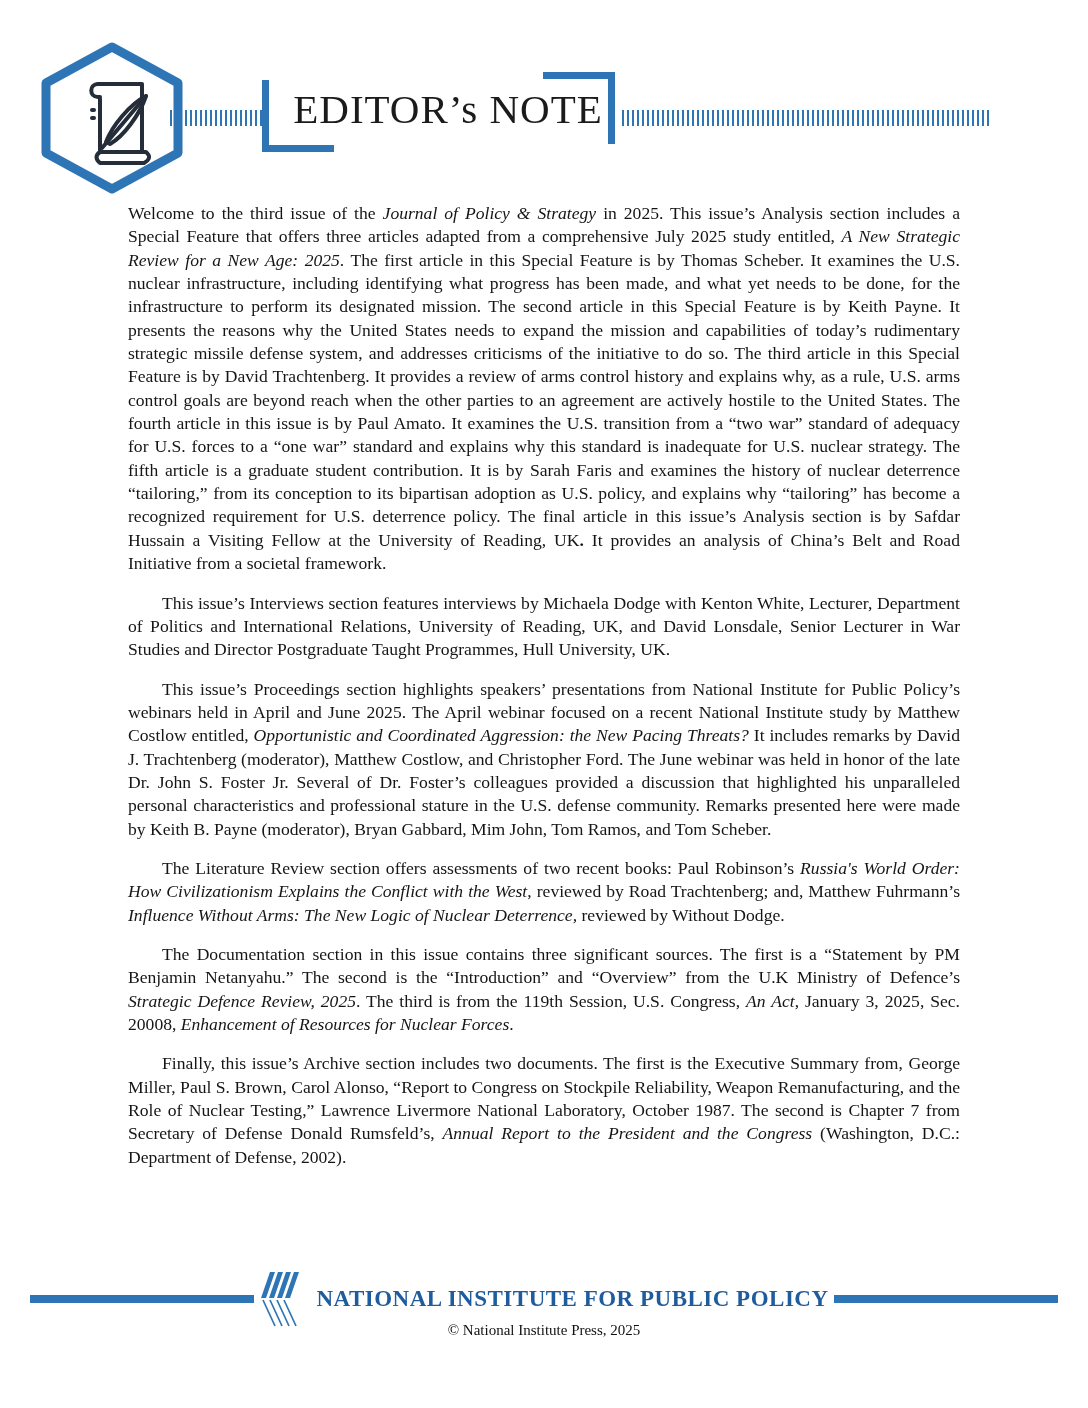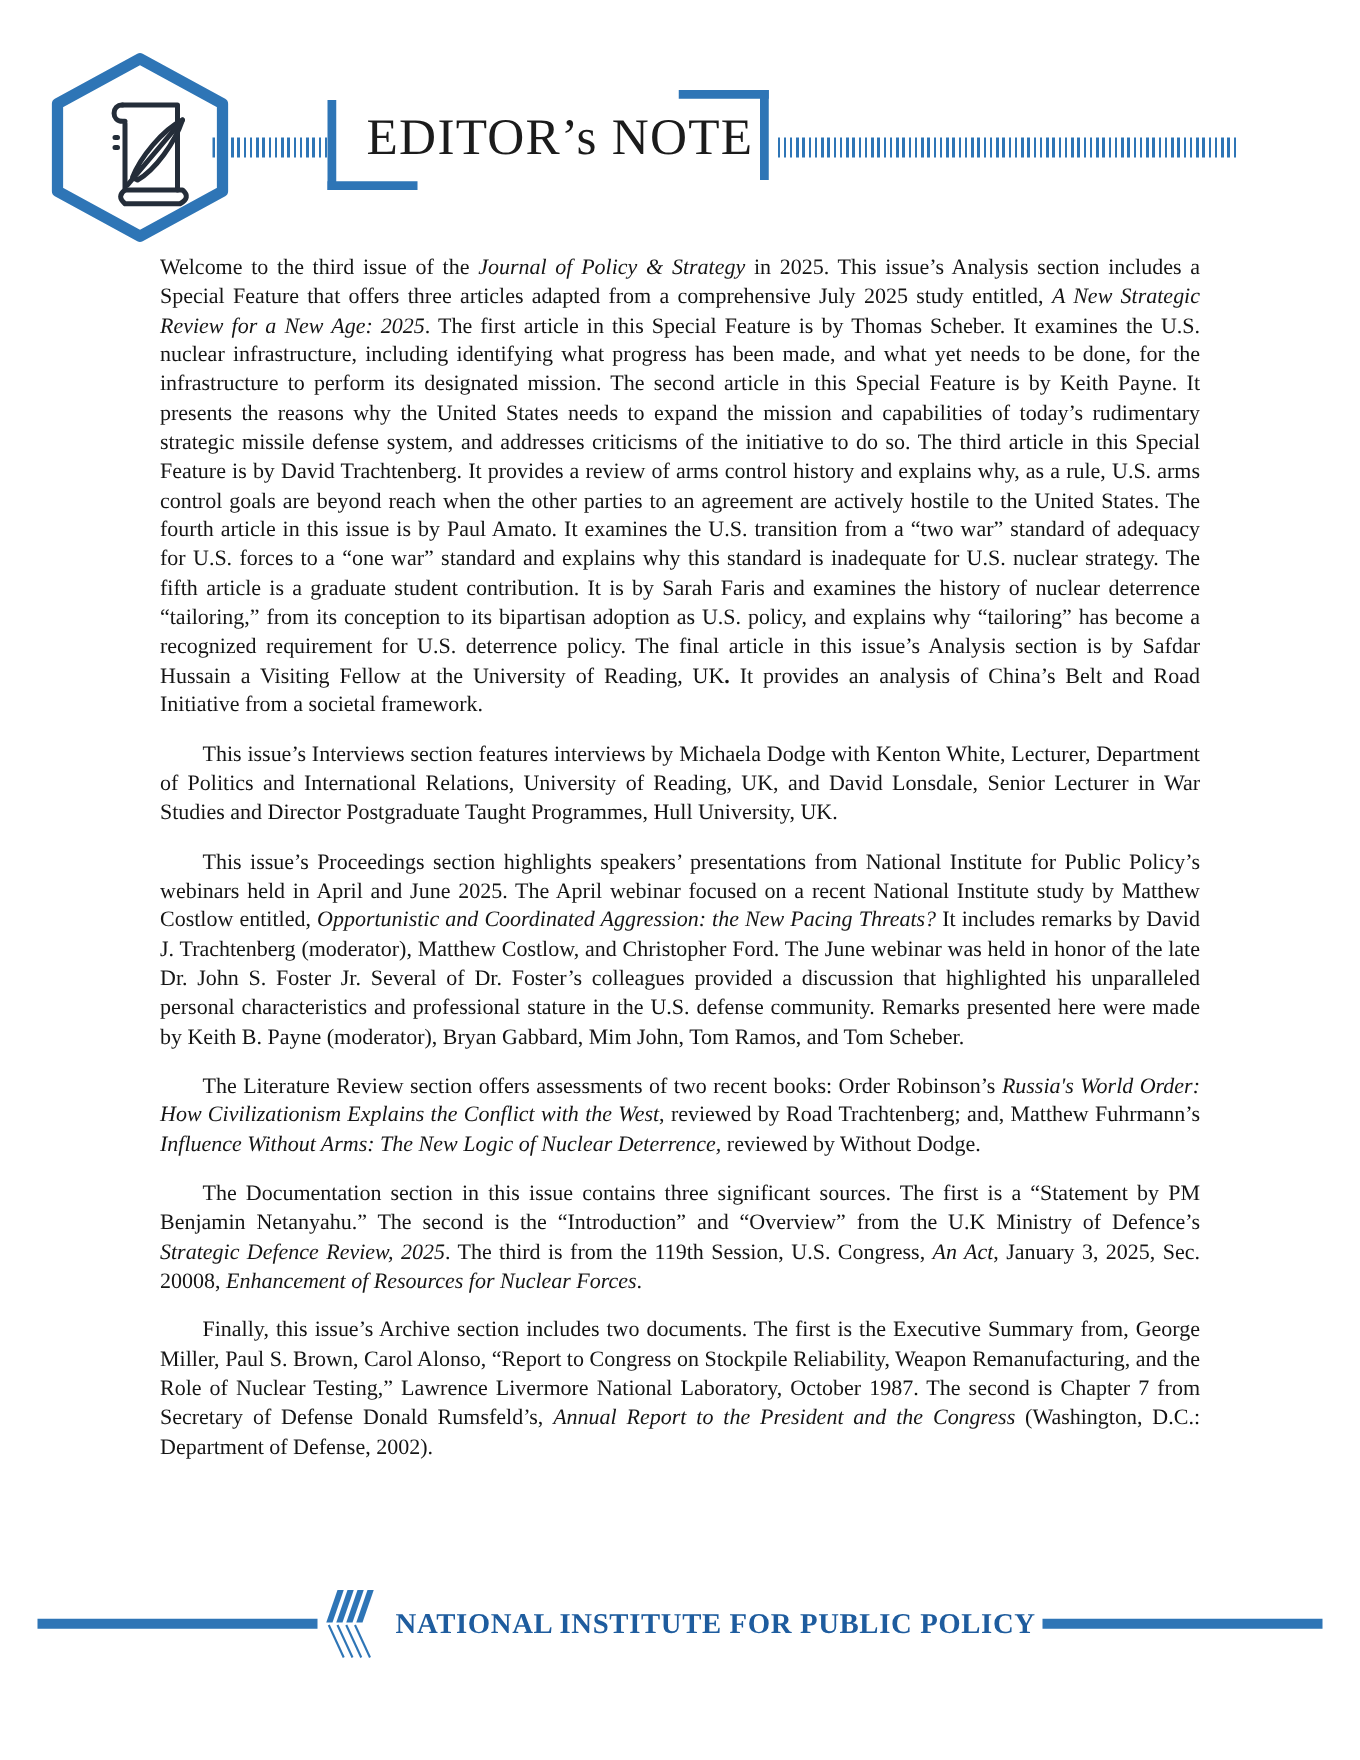--- a/index.html
+++ b/index.html
@@ -84,21 +84,21 @@
     <div class="bseg brt"></div>
     <div class="bseg brv"></div>
 
     <div class="dotted r"></div>
   </div>
 
   <main class="content">
     <p><span>Welcome to the third issue of the </span><i>Journal of Policy &amp; Strategy</i><span> in 2025. This issue’s Analysis section includes a Special Feature that offers three articles adapted from a comprehensive July 2025 study entitled, </span><i>A New Strategic Review for a New Age:  2025</i><span>.  The first article in this Special Feature is by Thomas Scheber.  It examines the U.S. nuclear infrastructure, including identifying what progress has been made, and what yet needs to be done, for the infrastructure to perform its designated mission.  The second article in this Special Feature is by Keith Payne.  It presents the reasons why the United States needs to expand the mission and capabilities of today’s rudimentary strategic missile defense system, and addresses criticisms of the initiative to do so.  The third article in this Special Feature is by David Trachtenberg.  It provides a review of arms control history and explains why, as a rule, U.S. arms control goals are beyond reach when the other parties to an agreement are actively hostile to the United States.  The fourth article in this issue is by Paul Amato.  It examines the U.S. transition from a “two war” standard of adequacy for U.S. forces to a “one war” standard and explains why this standard is inadequate for U.S. nuclear strategy.  The fifth article is a graduate student contribution.  It is by Sarah Faris and examines the history of nuclear deterrence “tailoring,” from its conception to its bipartisan adoption as U.S. policy, and explains why “tailoring” has become a recognized requirement for U.S. deterrence policy.  The final article in this issue’s Analysis section is by Safdar Hussain a Visiting Fellow at the University of Reading, UK</span><span class="b">.</span><span>  It provides an analysis of China’s Belt and Road Initiative from a societal framework.</span></p>
     <p class="ind"><span>This issue’s Interviews section features interviews by Michaela Dodge with Kenton White, Lecturer, Department of Politics and International Relations, University of Reading, UK, and David Lonsdale, Senior Lecturer in War Studies and Director Postgraduate Taught Programmes, Hull University, UK.</span></p>
     <p class="ind"><span>This issue’s Proceedings section highlights speakers’ presentations from National Institute for Public Policy’s webinars held in April and June 2025.  The April webinar focused on a recent National Institute study by Matthew Costlow entitled, </span><i>Opportunistic and Coordinated Aggression:  the New Pacing Threats?</i><span>  It includes remarks by David J. Trachtenberg (moderator), Matthew Costlow, and Christopher Ford.  The June webinar was held in honor of the late Dr. John S. Foster Jr.  Several of Dr. Foster’s colleagues provided a discussion that highlighted his unparalleled personal characteristics and professional stature in the U.S. defense community.  Remarks presented here were made by Keith B. Payne (moderator), Bryan Gabbard, Mim John, Tom Ramos, and Tom Scheber.</span></p>
-    <p class="ind"><span>The Literature Review section offers assessments of two recent books: Order Robinson’s </span><i>Russia's World Order:  How Civilizationism Explains the Conflict with the West</i><span>, reviewed by Road Trachtenberg; and, Matthew Fuhrmann’s </span><i>Influence Without Arms: The New Logic of Nuclear Deterrence,</i><span> reviewed by Without Dodge.</span></p>
+    <p class="ind"><span>The Literature Review section offers assessments of two recent books: Paul Robinson’s </span><i>Russia's World Order:  How Civilizationism Explains the Conflict with the West</i><span>, reviewed by Road Trachtenberg; and, Matthew Fuhrmann’s </span><i>Influence Without Arms: The New Logic of Nuclear Deterrence,</i><span> reviewed by Without Dodge.</span></p>
     <p class="ind"><span>The Documentation section in this issue contains three significant sources.  The first is a “Statement by PM Benjamin Netanyahu.”  The second is the “Introduction” and “Overview” from the U.K Ministry of Defence’s </span><i>Strategic Defence Review, 2025</i><span>.  The third is from the 119th Session, U.S. Congress, </span><i>An Act</i><span>, January 3, 2025, Sec. 20008, </span><i>Enhancement of Resources for Nuclear Forces</i><span>.</span></p>
     <p class="ind"><span>Finally, this issue’s Archive section includes two documents.  The first is the Executive Summary from, George Miller, Paul S. Brown, Carol Alonso, “Report to Congress on Stockpile Reliability, Weapon Remanufacturing, and the Role of Nuclear Testing,” Lawrence Livermore National Laboratory, October 1987.  The second is Chapter 7 from Secretary of Defense Donald Rumsfeld’s, </span><i>Annual Report to the President and the Congress</i><span> (Washington, D.C.: Department of Defense, 2002).</span></p>
   </main>
 
   <footer class="footer">
     <div class="fbar"></div>
     <div class="nipp-logo">
       <svg width="52" height="58" viewBox="0 0 52 58" aria-hidden="true">
         <g fill="#2E75B6">
           <polygon points="2,28 11,2 16,2 7,28"></polygon>
@@ -111,14 +111,15 @@
           <path d="M11 30 L 23 56"></path>
           <path d="M18 30 L 30 56"></path>
           <path d="M25 30 L 37 56"></path>
         </g>
       </svg>
     </div>
     <div class="org">NATIONAL INSTITUTE FOR PUBLIC POLICY</div>
     <div class="fbar"></div>
   </footer>
 
+  <div class="copyright">© National Institute Press, 2025</div>
 
 </div>
 
 </body></html>

